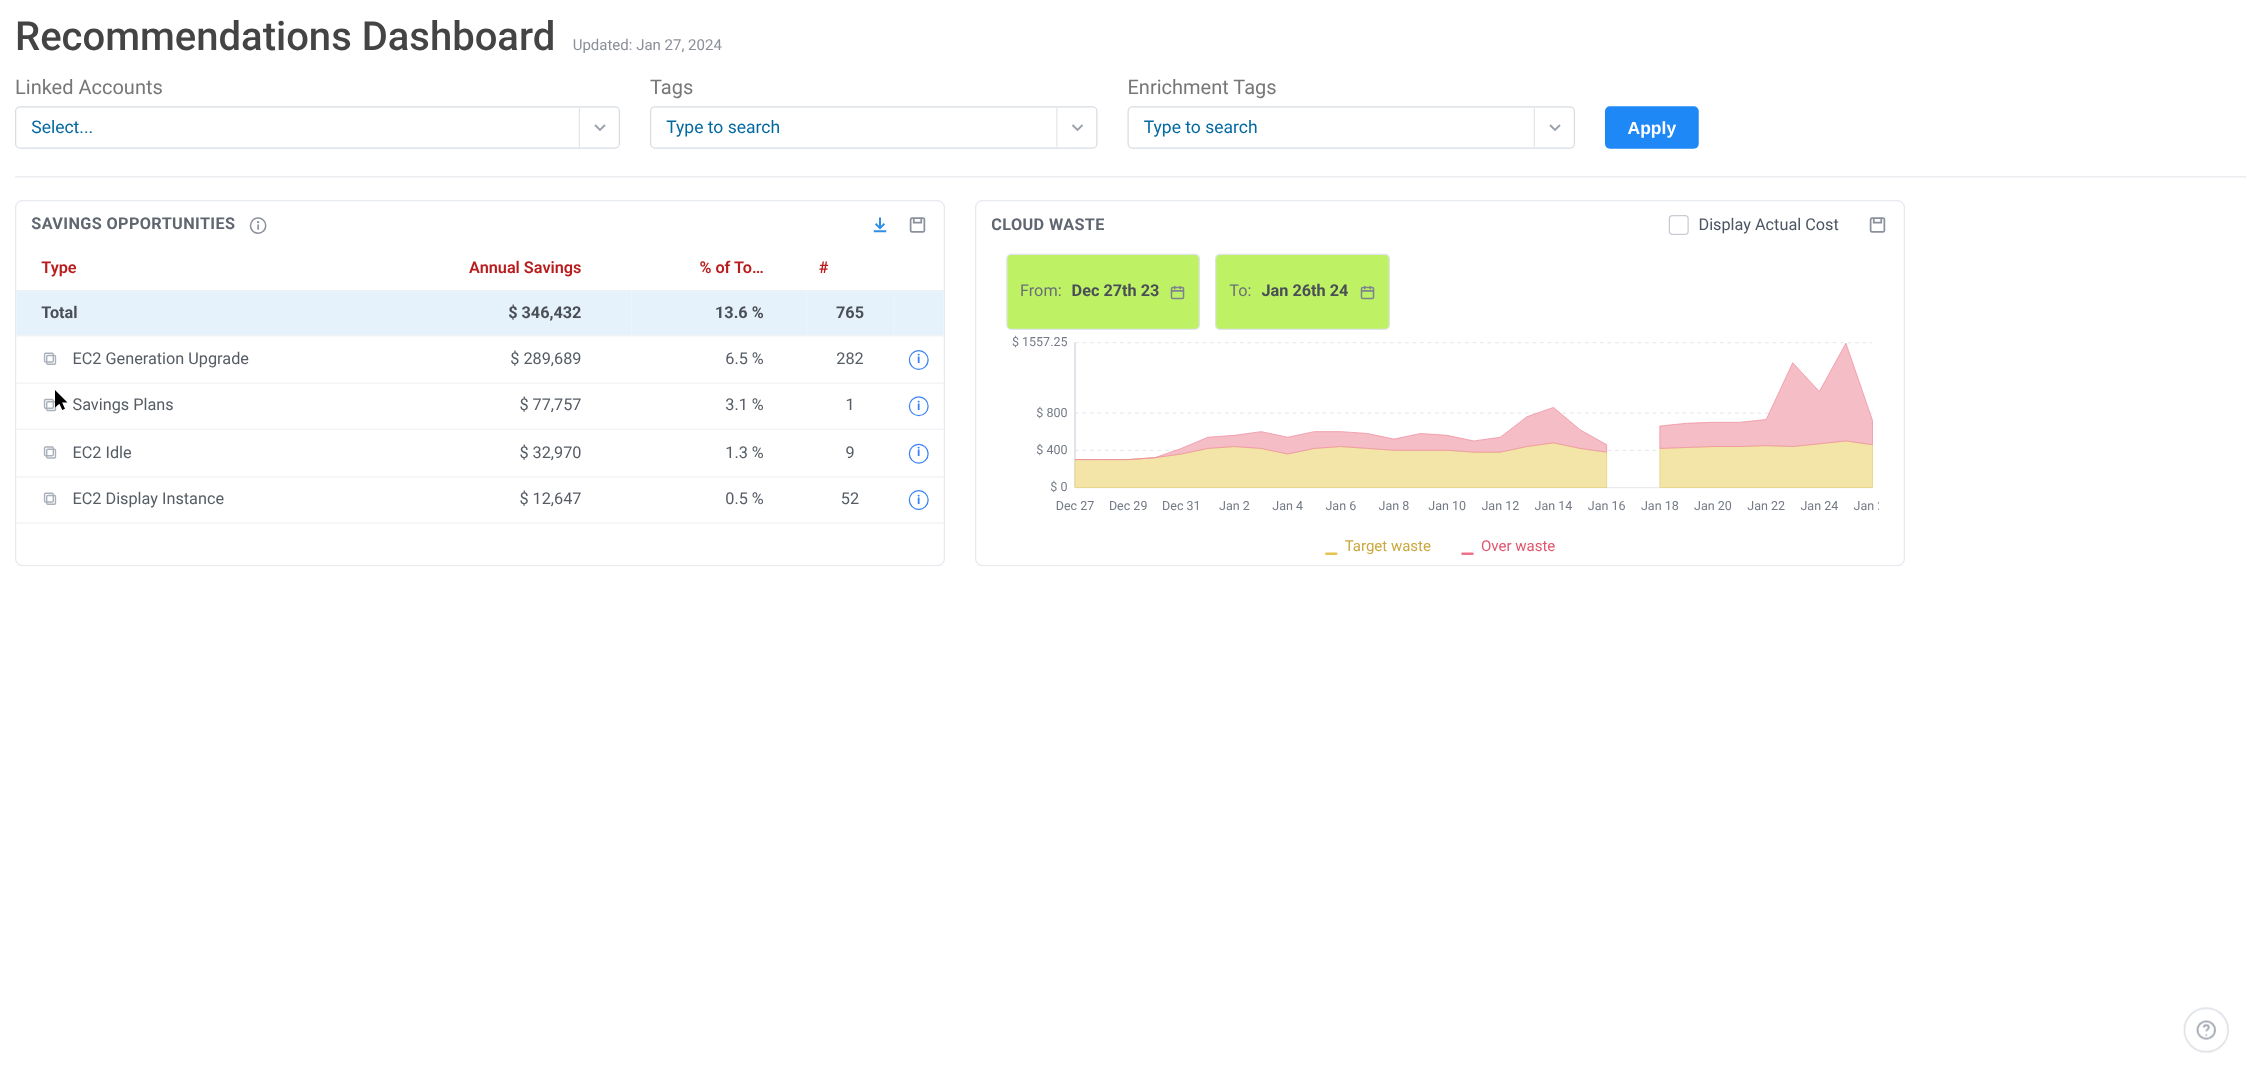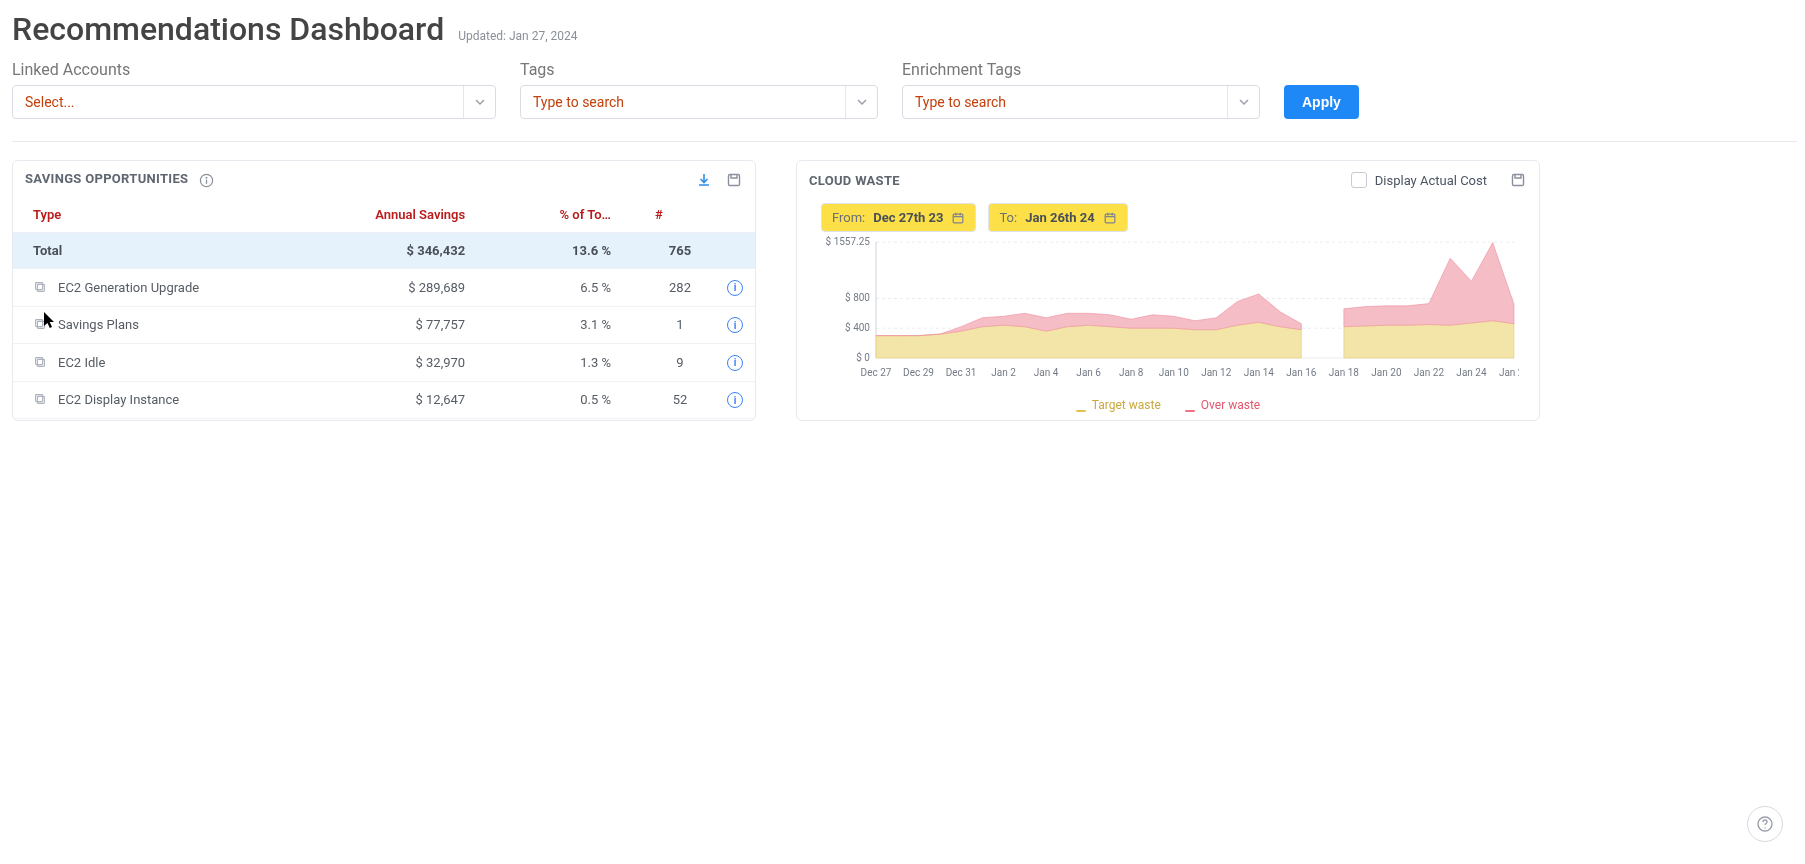--- a/index.html
+++ b/index.html
@@ -9,25 +9,25 @@
   .header { display:flex; align-items:baseline; gap:14px; margin-bottom:6px; }
   .header h1 { font-size:32px; font-weight:500; color:#444; }
   .header .updated { font-size:12px; color:#8a8f98; margin-bottom:4px; }
 
   .filters { display:flex; gap:24px; align-items:flex-end; border-bottom:1px solid #e6e9ed; padding:6px 0 22px 0; }
   .filter-group { display:flex; flex-direction:column; }
   .filter-label { font-size:16px; color:#777; margin-bottom:6px; }
   .select { width:484px; height:34px; border:1px solid #d8dde3; border-radius:4px; display:flex; align-items:center; justify-content:space-between; background:#fff; }
   .select.tags { width:358px; }
   .select.enrich { width:358px; }
-  .select .placeholder { font-size:14px; color:#c2410c; padding:0 12px; }
+  .select .placeholder { font-size:14px; color:#0369a1; padding:0 12px; }
   .select .caret { width:32px; height:100%; border-left:1px solid #e3e7ec; display:flex; align-items:center; justify-content:center; }
   .apply-btn { height:34px; padding:0 18px; background:#1e88f7; color:#fff; border:none; border-radius:4px; font-size:14px; font-weight:600; cursor:pointer; }
 
-  .content { display:flex; gap:40px; padding-top:18px; }
+  .content { display:flex; gap:24px; padding-top:18px; }
 
   .panel { border:1px solid #e6e9ed; border-radius:6px; background:#fff; }
   .panel.left { width:744px; }
   .panel.right { width:744px; }
 
   .panel-header { display:flex; align-items:center; padding:10px 12px 8px 12px; }
   .panel-title { font-size:13px; font-weight:700; letter-spacing:0.3px; color:#5f6670; text-transform:uppercase; }
   .panel-title .info { margin-left:6px; display:inline-flex; vertical-align:middle; }
   .panel-actions { margin-left:auto; display:flex; gap:12px; align-items:center; }
   .ico { width:18px; height:18px; display:inline-flex; align-items:center; justify-content:center; color:#7f8894; }
@@ -43,21 +43,21 @@
   .col-savings { text-align:right; padding-right:40px !important; }
   .col-pct { text-align:right; padding-right:34px !important; }
   .col-num { text-align:center; width:70px; }
   .col-info { width:40px; text-align:center; }
   .row-type { display:flex; align-items:center; gap:10px; }
   .copy-ico { width:15px; height:15px; color:#aab1bb; }
 
   .info-circle { width:16px; height:16px; border:1px solid #3b82f6; border-radius:50%; color:#3b82f6; font-size:10px; display:inline-flex; align-items:center; justify-content:center; font-weight:700; }
 
   .chart-controls { display:flex; gap:12px; padding:6px 12px 4px 24px; }
-  .date-chip { border:1px solid #dfe3e9; border-radius:4px; padding:6px 10px; font-size:13px; color:#6a7078; display:flex; align-items:center; gap:8px; background:#fde047; }
+  .date-chip { border:1px solid #dfe3e9; border-radius:4px; padding:22px 10px; font-size:13px; color:#6a7078; display:flex; align-items:center; gap:8px; background:#bef264; }
   .date-chip b { color:#4a4f57; font-weight:700; }
 
   .chart-wrap { padding:0 20px 12px 20px; }
   .chart-svg { width:100%; height:150px; }
   .legend { display:flex; justify-content:center; gap:24px; font-size:12px; padding-bottom:8px; }
   .legend .item { display:flex; align-items:flex-end; gap:6px; }
   .legend .dot { width:10px; height:2px; border-radius:1px; display:inline-block; }
   .legend .dot.y { background:#e4c34f; }
   .legend .dot.r { background:#ef7388; }
   .legend .yw { color:#caa83f; }

